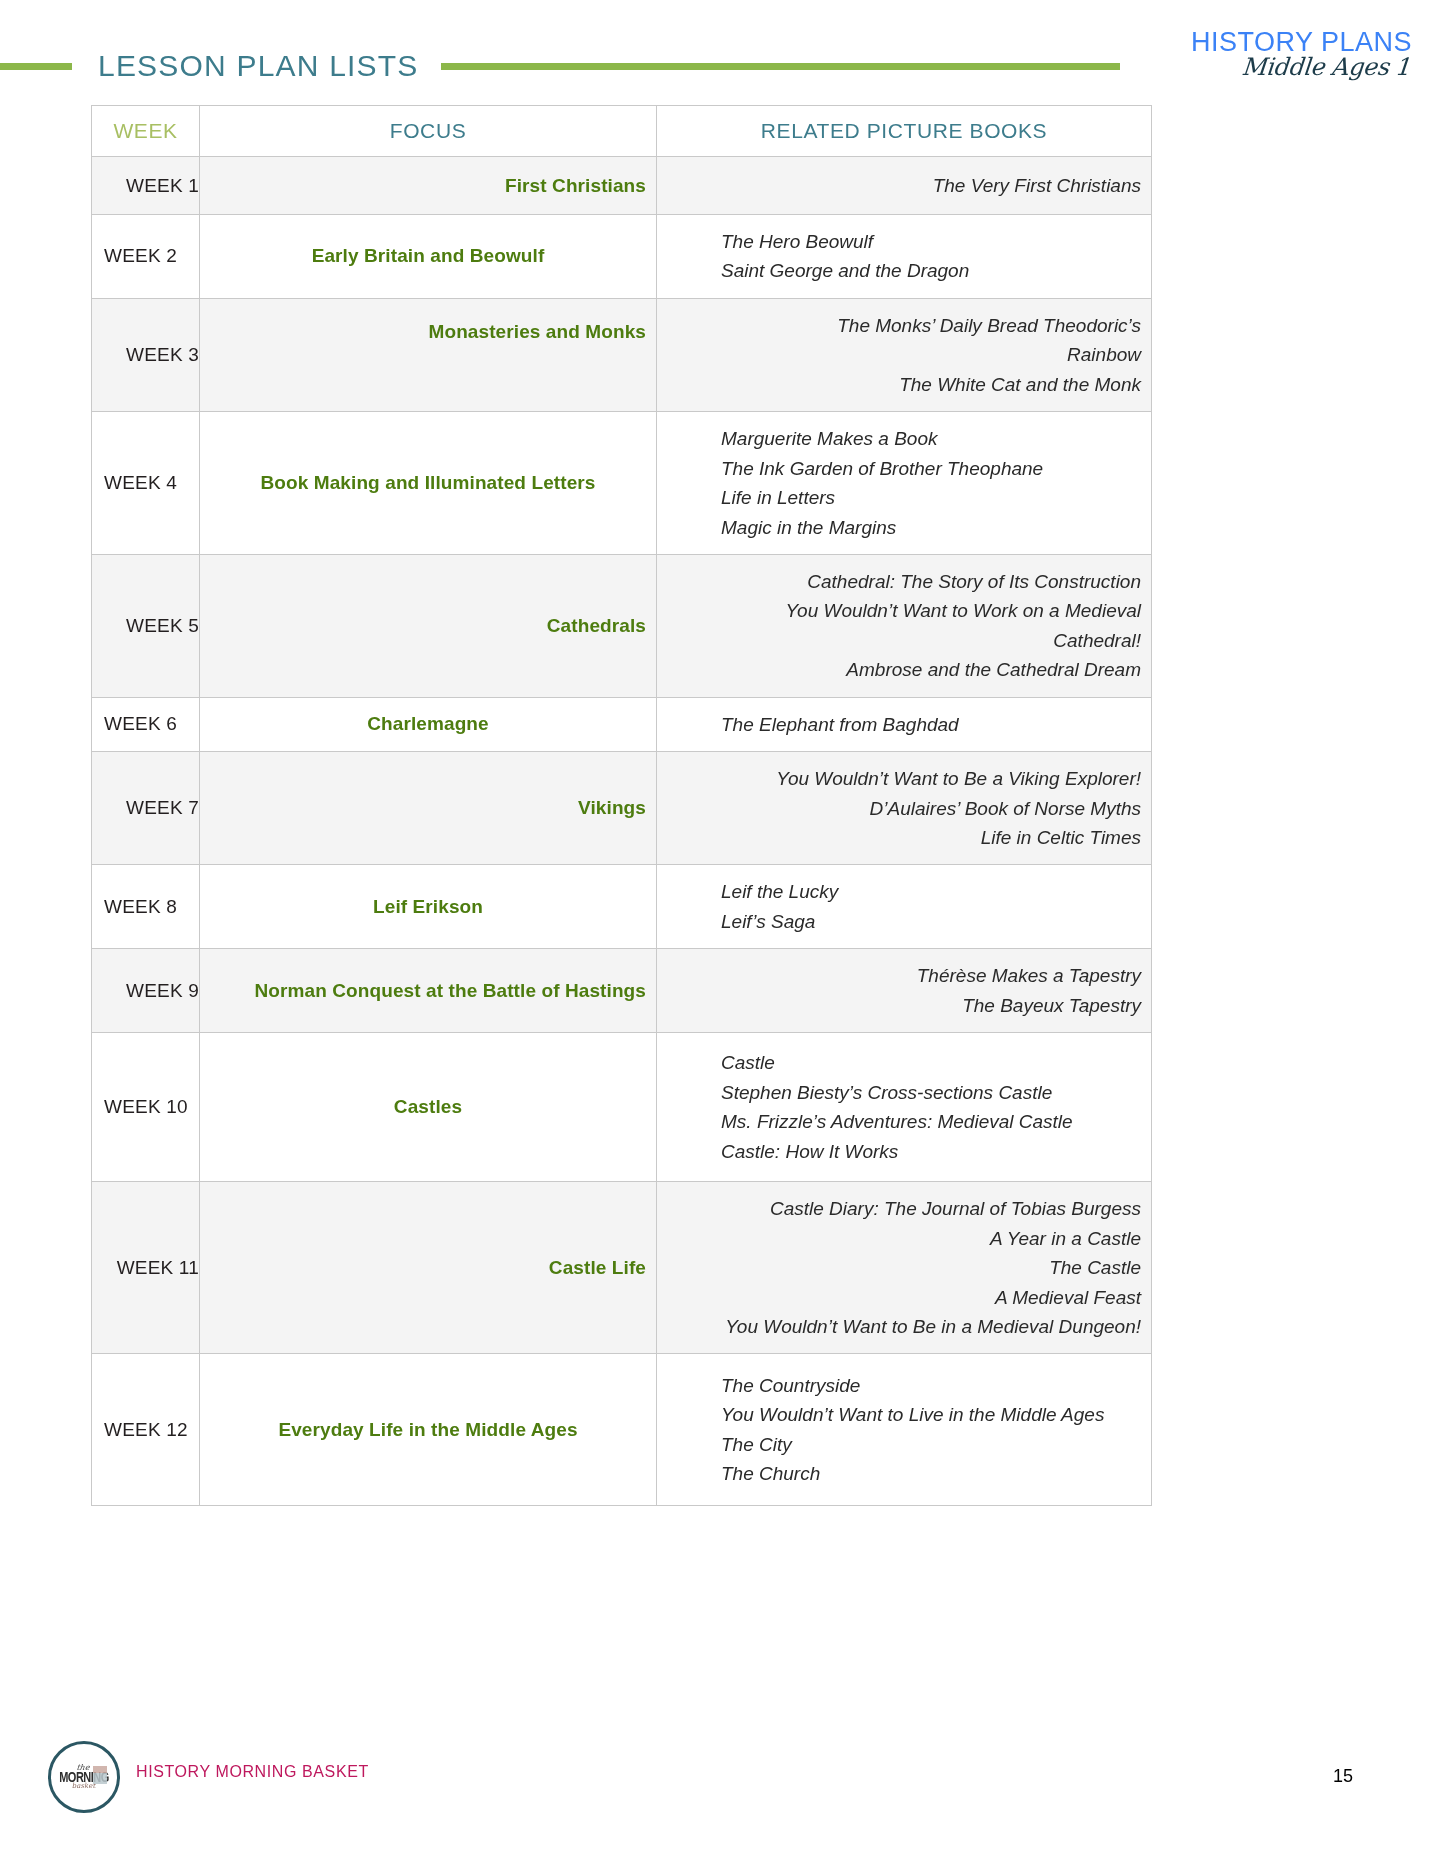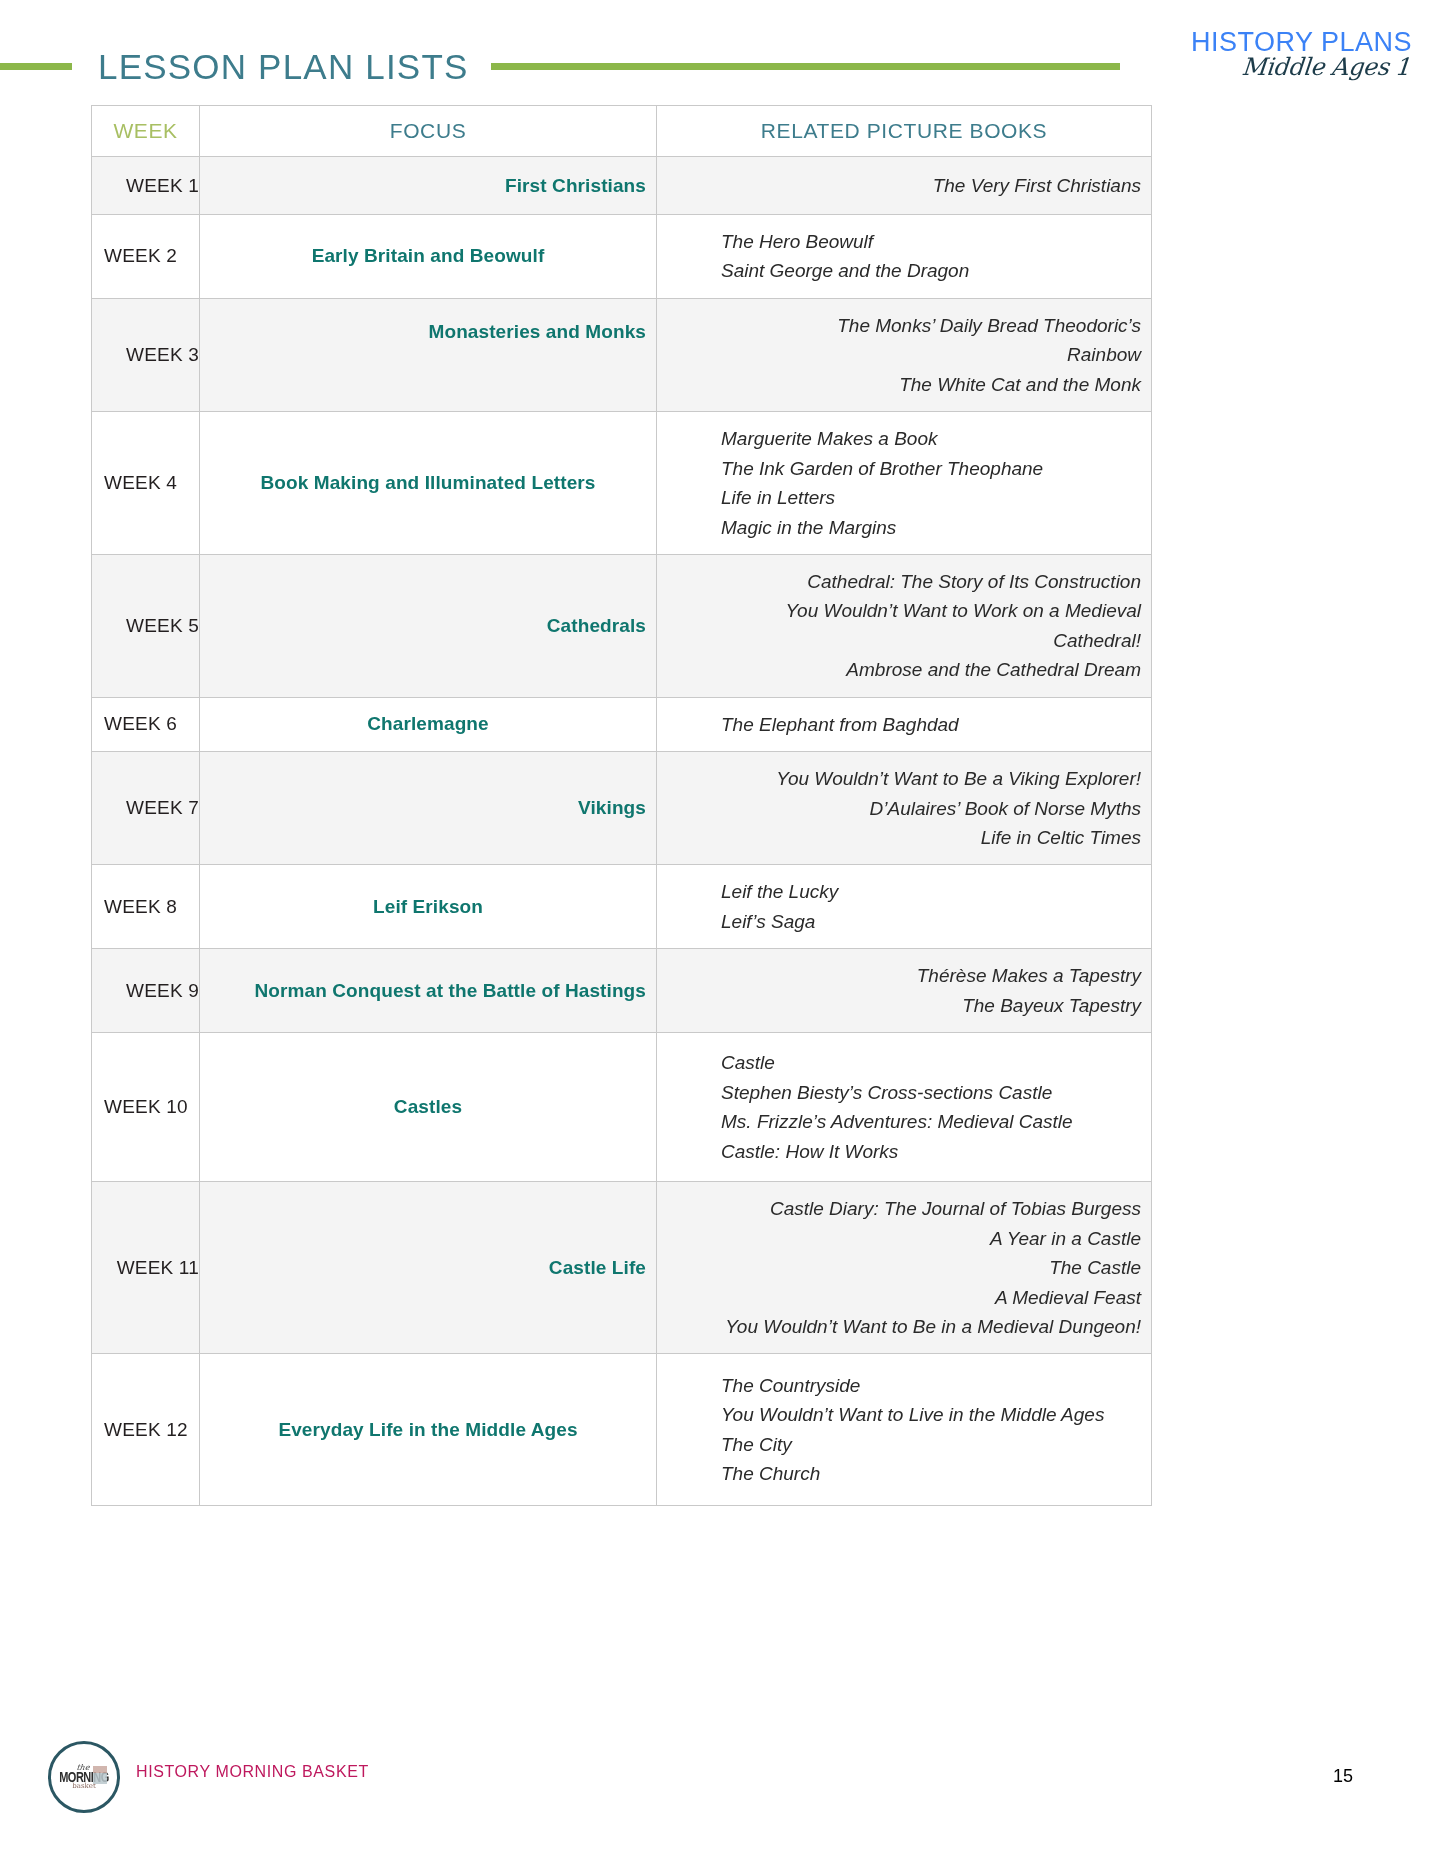--- a/index.html
+++ b/index.html
@@ -33,21 +33,21 @@
     display: flex;
     align-items: center;
   }
   .rule-left {
     width: 72px;
     height: 7px;
     background: #8cb74a;
     flex: 0 0 auto;
   }
   .page-title {
-    font-size: 35px;
+    font-size: 30px;
     letter-spacing: 1.2px;
     color: #3d7c8c;
     font-weight: 300;
     padding: 0 22px 0 26px;
     white-space: nowrap;
     line-height: 1;
   }
   .rule-right {
     flex: 1 1 auto;
     height: 7px;
@@ -122,21 +122,21 @@
     font-weight: 400;
     color: #231f20;
     padding-left: 12px;
     letter-spacing: 0.2px;
     white-space: nowrap;
   }
   td.focus-cell {
     text-align: center;
     font-size: 19px;
     font-weight: bold;
-    color: #0f766e;
+    color: #4d7c0f;
     padding: 0 10px;
     letter-spacing: 0.1px;
   }
   td.focus-cell.align-top { vertical-align: top; padding-top: 22px; }
   td.books-cell {
     padding: 12px 10px 12px 20px;
     font-style: italic;
     font-size: 19px;
     color: #2a2a2a;
     line-height: 1.55;
@@ -180,20 +180,21 @@
   }
   .logo-main {
     font-size: 11px;
     font-weight: bold;
     letter-spacing: -0.5px;
     color: #2d2d2d;
     transform: scaleY(1.25);
   }
   .logo-sub {
     font-family: "DejaVu Serif", serif;
+    font-style: italic;
     font-size: 7px;
     color: #8a6a60;
     margin-top: 0;
   }
   .logo-swatch {
     position: absolute;
     right: 10px;
     top: 22px;
     width: 14px;
     height: 18px;

